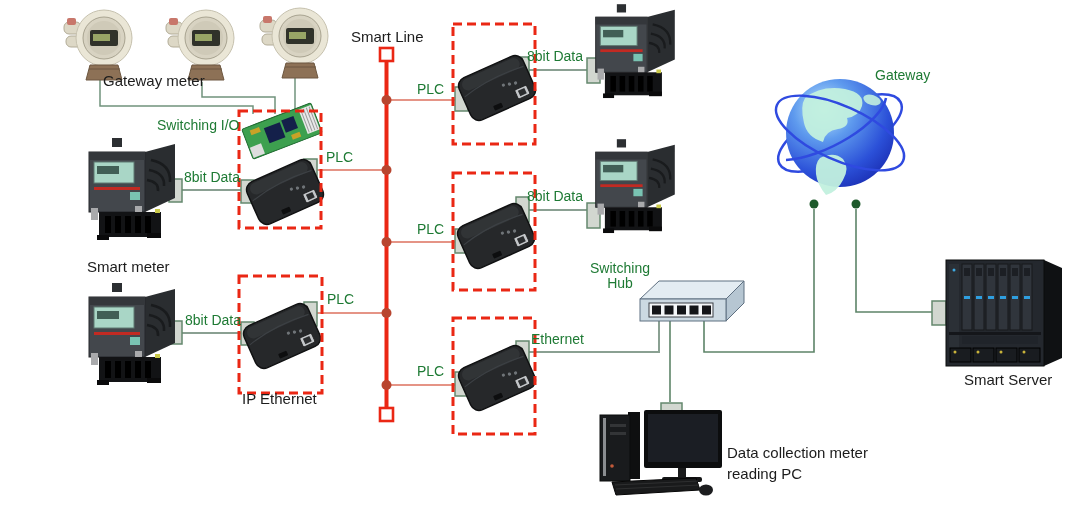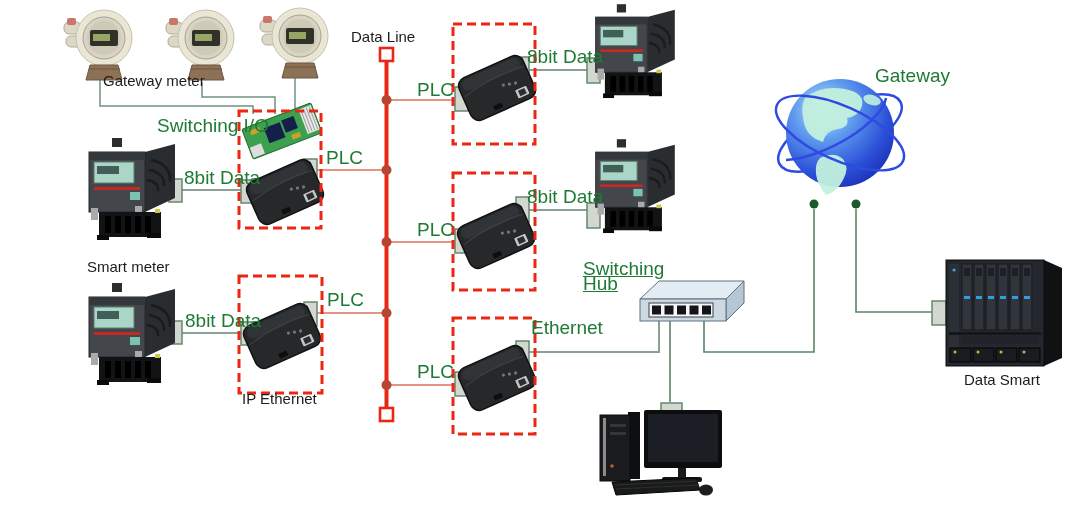--- a/index.html
+++ b/index.html
@@ -3,22 +3,22 @@
 <meta charset="utf-8">
 <title>Diagram</title>
 <style>
   html,body{margin:0;padding:0;background:#ffffff;}
   body{width:1073px;height:505px;position:relative;overflow:hidden;
        font-family:"Liberation Sans", sans-serif;}
   .stage{position:absolute;left:0;top:0;width:1073px;height:505px;}
   svg.layer{position:absolute;left:0;top:0;}
   .lbl{position:absolute;white-space:nowrap;color:var(--text-black);
        font-size:15px;line-height:17px;}
-  .lbl.green{color:var(--label-green);font-size:19px;line-height:15px;}
-  .lbl.center{text-align:left;text-decoration:underline;}
+  .lbl.green{color:var(--label-green);font-size:14px;line-height:15px;}
+  .lbl.center{text-align:center;}
   
   .redbox{fill:none;stroke:var(--red);stroke-width:3;stroke-dasharray:9 5;}
   .powerline{stroke:var(--red);stroke-width:4;fill:none;}
   .term{fill:#ffffff;stroke:var(--red);stroke-width:2.6;}
   .jdot{fill:var(--junction);stroke:none;}
   .branch{stroke:var(--branch);stroke-width:1.8;fill:none;}
   .conn{fill:var(--connector-fill);stroke:var(--connector-stroke);stroke-width:1.5;}
   .dataline{stroke:var(--data-line);stroke-width:2;fill:none;}
   .netline{stroke:var(--net-line);stroke-width:1.6;fill:none;}
   .mline{stroke:var(--meter-line);stroke-width:1.5;fill:none;}
@@ -284,37 +284,41 @@
     <line x1="615" y1="485" x2="698" y2="481" stroke="#2e2f30"></line>
     <line x1="616" y1="489" x2="699" y2="485" stroke="#2e2f30"></line>
     <ellipse cx="706" cy="490" rx="7" ry="5.5" fill="#1c1d1f"></ellipse>
   </g>
 </svg>
 
 <div class="lbl" style="left:103px;top:72px">Gateway meter</div>
 <div class="lbl green" style="left:157px;top:118px">Switching I/O</div>
 <div class="lbl" style="left:87px;top:258px">Smart meter</div>
 <div class="lbl" style="left:242px;top:390px">IP Ethernet</div>
-<div class="lbl" style="left:351px;top:28px">Data Line</div>
+<div class="lbl" style="left:351px;top:28px">Smart Line</div>
 
 <div class="lbl green" style="left:417px;top:82px">PLC</div>
 <div class="lbl green" style="left:326px;top:150px">PLC</div>
 <div class="lbl green" style="left:417px;top:222px">PLC</div>
 <div class="lbl green" style="left:327px;top:292px">PLC</div>
 <div class="lbl green" style="left:417px;top:364px">PLC</div>
 
 <div class="lbl green" style="left:184px;top:170px">8bit Data</div>
 <div class="lbl green" style="left:185px;top:313px">8bit Data</div>
 <div class="lbl green" style="left:527px;top:49px">8bit Data</div>
 <div class="lbl green" style="left:527px;top:189px">8bit Data</div>
 
-<div class="lbl green" style="left:531px;top:320px">Ethernet</div>
+<div class="lbl green" style="left:531px;top:332px">Ethernet</div>
 
 <div class="lbl green center" style="left:583px;top:261px;width:74px">
   <div>Switching</div>
   <div>Hub</div>
 </div>
 
 <div class="lbl green" style="left:875px;top:68px">Gateway</div>
-<div class="lbl" style="left:964px;top:371px">Data Smart</div>
-
-
+<div class="lbl" style="left:964px;top:371px">Smart Server</div>
+
+<div class="lbl" style="left:727px;top:442px;line-height:21px">
+  <div>Data collection meter</div>
+  <div>reading PC</div>
 </div>
 
+</div>
+
 </body></html>

